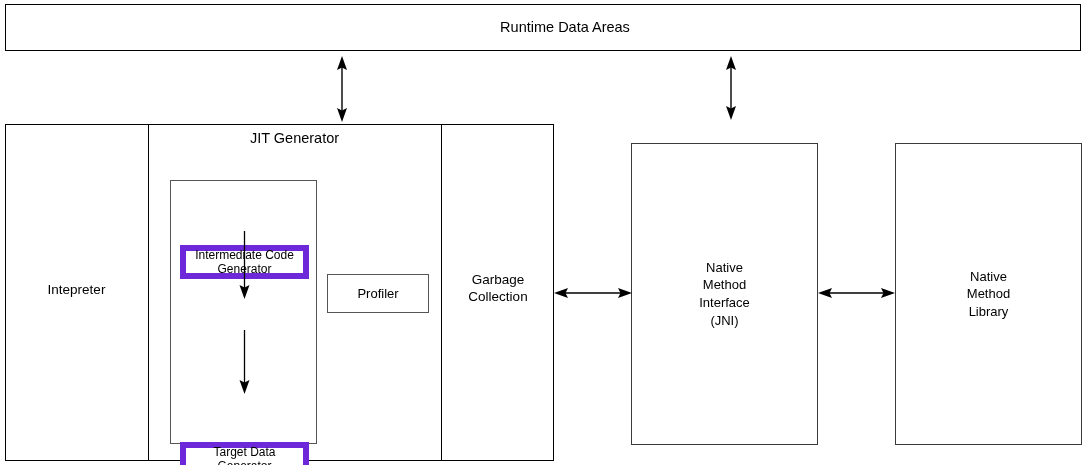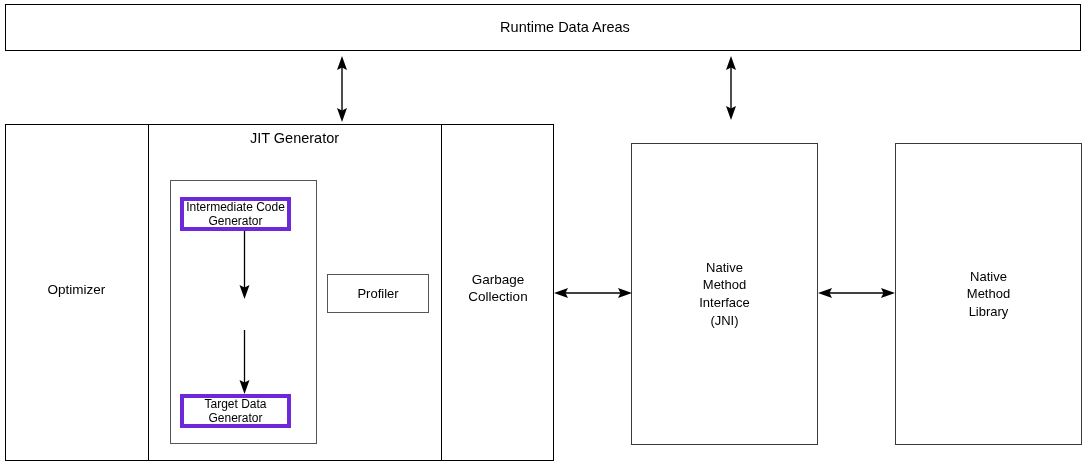--- a/index.html
+++ b/index.html
@@ -91,29 +91,30 @@
     top: 180px;
     width: 147px;
     height: 264px;
     border: 1px solid #555555;
     display: block;
   }
   .pipeline-stage {
     position: absolute;
     box-sizing: border-box;
     background: #ffffff;
-    border: 4px solid #6d28d9;
+    border: 6px solid #6d28d9;
     display: flex;
     align-items: center;
     justify-content: center;
     text-align: center;
     font-size: 12px;
     line-height: 1.2;
-    width: 111px;
+    width: 129px;
     left: 180px;
+    margin-top: 48px;
   }
   #stage-intermediate { top: 197px; height: 34px; }
   #stage-optimizer    { top: 299px; height: 31px; }
   #stage-target       { top: 394px; height: 34px; }
 
   #profiler-box {
     left: 327px;
     top: 274px;
     width: 102px;
     height: 39px;
@@ -159,21 +160,21 @@
 
   <div class="box" id="runtime-data-areas">
     <span>Runtime Data Areas</span>
   </div>
 
   <div class="box" id="engine-container"></div>
 
   <div class="divider" id="divider-interpreter-jit"></div>
   <div class="divider" id="divider-jit-gc"></div>
 
-  <div id="interpreter-label">Optimizer</div>
+  <div id="interpreter-label">Intepreter</div>
 
   <div id="jit-compiler-title">JIT Generator</div>
 
   <div class="box" id="jit-pipeline"></div>
 
   <div class="pipeline-stage multiline" id="stage-intermediate">Intermediate Code
 Generator</div>
 
 
   <div class="pipeline-stage multiline" id="stage-target">Target Data

